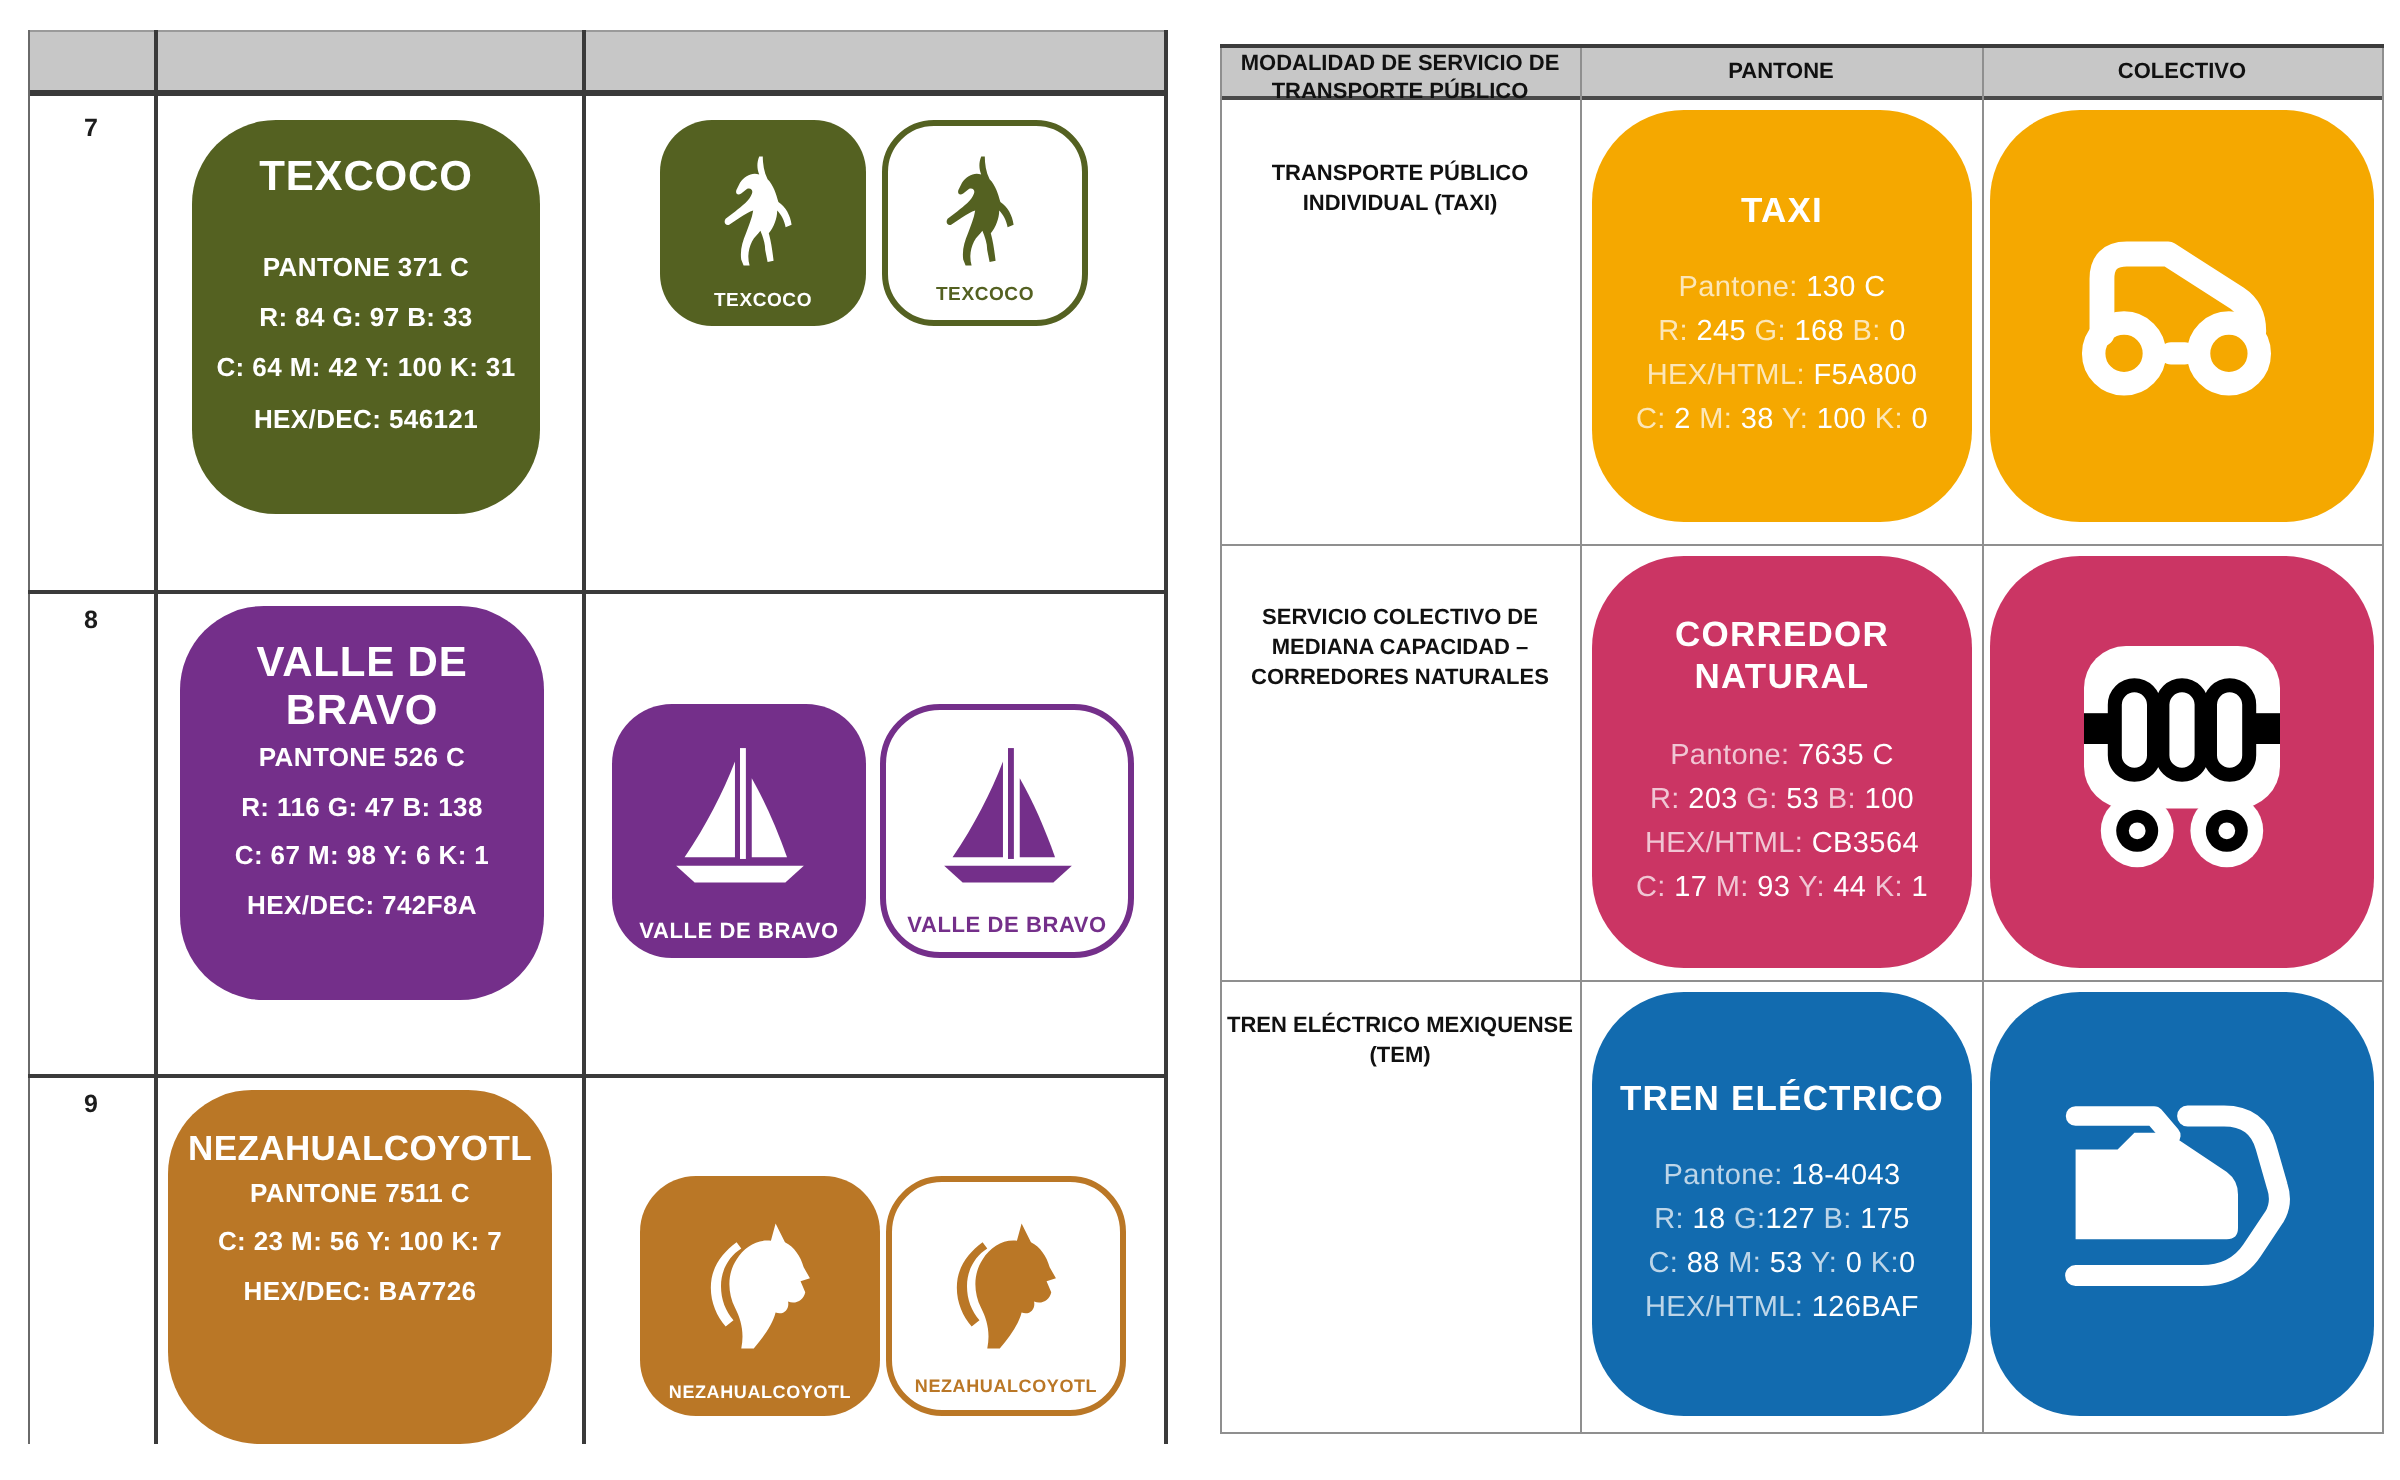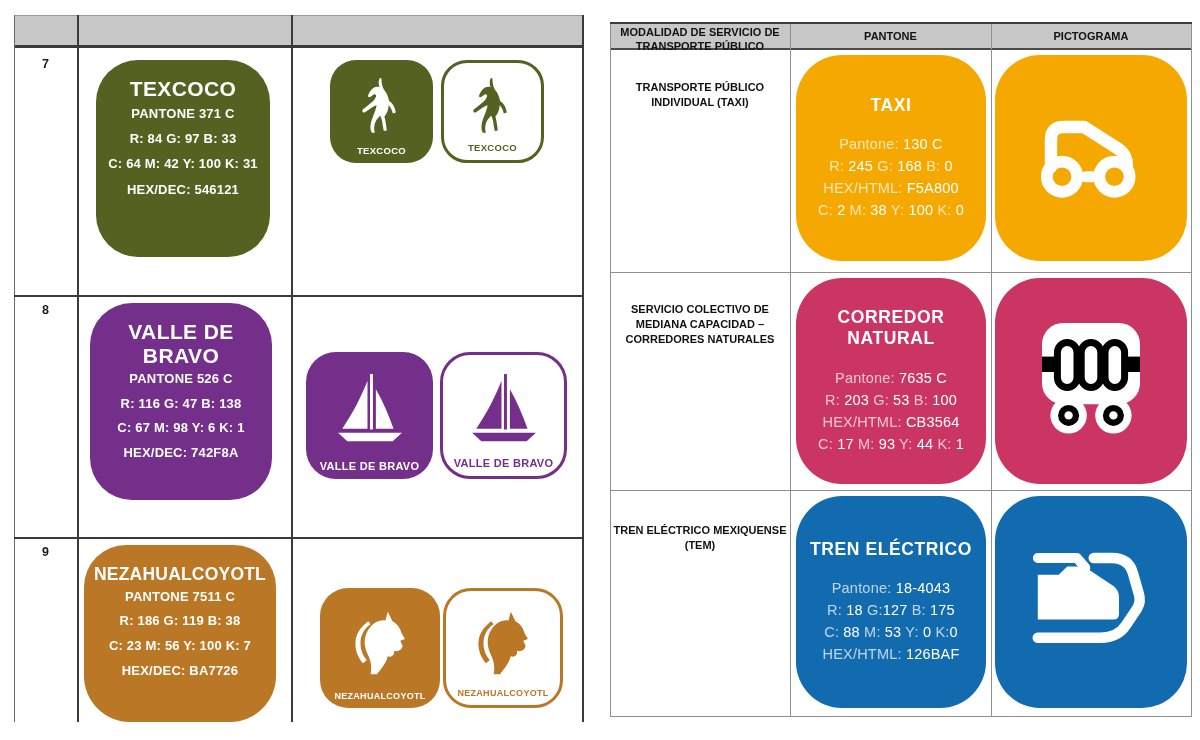--- a/index.html
+++ b/index.html
@@ -16,21 +16,21 @@
   .lt-v2{left:277px;}
   .lt-v3{left:568px;}
   .lt-hline{position:absolute;left:0;width:570px;height:2px;background:#3a3a3a;}
   .lt-h1{top:280px;}
   .lt-h2{top:522px;}
   .row-num{position:absolute;left:0;width:63px;text-align:center;font-size:12.5px;color:#1c1c1c;font-weight:600;}
 
   .card{position:absolute;border-radius:42px;background:var(--c);color:#fff;text-align:center;box-sizing:border-box;}
   .card .title{font-weight:700;font-size:21px;letter-spacing:.4px;line-height:1.12;margin-top:17px;}
   .card .title.small{font-size:17.5px;letter-spacing:.2px;margin-top:20px;}
-  .card .specs{font-weight:700;font-size:13px;line-height:1.95;letter-spacing:.2px;}
+  .card .specs{margin-top:20px;font-weight:700;font-size:13px;line-height:1.95;letter-spacing:.2px;}
   .card .specs.tight{margin-top:0;line-height:1.9;}
 
   .tile{position:absolute;box-sizing:border-box;display:flex;align-items:center;justify-content:center;}
   .tile-filled{background:var(--c);color:#fff;}
   .tile-outline{background:#fff;border:3px solid var(--c);color:var(--c);}
   .tile .tl{position:absolute;left:0;right:0;bottom:7px;text-align:center;font-weight:700;letter-spacing:.3px;}
   .tile svg{display:block;margin-bottom:10px;}
 
   
   .rtable{position:absolute;left:610px;top:22px;width:582px;height:695px;}
@@ -125,21 +125,20 @@
         </svg>
       </span>
       <div class="tl" style="font-size:11px">VALLE DE BRAVO</div>
     </div>
 
     <div class="row-num" style="top:530px">9</div>
     <div class="card" style="left: 70px; top: 530px; width: 192px; height: 177px; border-bottom-left-radius: 46px; border-bottom-right-radius: 46px; --c: #BA7726;">
       <div class="title small">NEZAHUALCOYOTL</div>
       <div class="specs tight">
         <div>PANTONE 7511 C</div>
-        <div>R: 186 G: 119 B: 38</div>
         <div>C: 23 M: 56 Y: 100 K: 7</div>
         <div>HEX/DEC: BA7726</div>
       </div>
     </div>
     <div class="tile tile-filled" style="left: 306px; top: 573px; width: 120px; height: 120px; border-radius: 28px; --c: #BA7726;">
       <span>
         <svg viewBox="0 0 100 100" width="78" height="78">
           <path fill="currentColor" d="M38,90 C40,80 38,72 34,64 C29,54 29,42 35,33 C40,25 48,20 57,21 L60,10 L66,22 C72,25 76,31 78,38 L82,45 L76,47 L79,54 C78,59 73,62 68,60 C69,65 65,69 60,67 C58,75 52,83 46,90 Z"></path>
           <path fill="currentColor" d="M38,26 C30,31 25,40 25,50 C25,59 28,66 33,72 L28,76 C21,68 17,57 19,45 C21,35 27,28 35,22 Z"></path>
         </svg>
@@ -163,21 +162,21 @@
     <div class="rt-vline rt-vL"></div>
     <div class="rt-vline rt-vA"></div>
     <div class="rt-vline rt-vB"></div>
     <div class="rt-vline rt-vR"></div>
     <div class="rt-hline rt-r1"></div>
     <div class="rt-hline rt-r2"></div>
     <div class="rt-hline rt-bottom"></div>
 
     <div class="rt-htext" style="left:2px;top:4px;width:176px;">MODALIDAD DE SERVICIO DE TRANSPORTE PÚBLICO</div>
     <div class="rt-htext" style="left:180px;top:8px;width:201px;">PANTONE</div>
-    <div class="rt-htext" style="left:381px;top:8px;width:200px;">PICTOGRAMA</div>
+    <div class="rt-htext" style="left:381px;top:8px;width:200px;">COLECTIVO</div>
 
     <div class="modality" style="left:3px;top:34px;width:174px;">TRANSPORTE PÚBLICO INDIVIDUAL (TAXI)</div>
     <div class="rcard" style="left: 186px; top: 33px; width: 190px; height: 206px; --c: #F5A800;">
       <div class="rtitle">TAXI</div>
       <div class="rspecs">
         <div class="spec-line"><span>Pantone: </span><span class="b">130 C</span></div>
         <div class="spec-line"><span>R: </span><span class="b">245</span><span> G: </span><span class="b">168</span><span> B: </span><span class="b">0</span></div>
         <div class="spec-line"><span>HEX/HTML: </span><span class="b">F5A800</span></div>
         <div class="spec-line"><span>C: </span><span class="b">2</span><span> M: </span><span class="b">38</span><span> Y: </span><span class="b">100</span><span> K: </span><span class="b">0</span></div>
       </div>
@@ -214,21 +213,21 @@
           <circle cx="34" cy="76" r="13" fill="#fff"></circle>
             <circle cx="34" cy="76" r="7.5" fill="currentColor"></circle>
             <circle cx="34" cy="76" r="3" fill="#fff"></circle>
           <circle cx="66" cy="76" r="13" fill="#fff"></circle>
             <circle cx="66" cy="76" r="7.5" fill="currentColor"></circle>
             <circle cx="66" cy="76" r="3" fill="#fff"></circle>
         </svg>
       </span>
     </div>
 
-    <div class="modality" style="left:3px;top:477px;width:174px;">TREN ELÉCTRICO MEXIQUENSE (TEM)</div>
+    <div class="modality" style="left:3px;top:460px;width:174px;">TREN ELÉCTRICO MEXIQUENSE (TEM)</div>
     <div class="rcard" style="left: 186px; top: 474px; width: 190px; height: 212px; --c: #126BAF;">
       <div class="rtitle">TREN ELÉCTRICO</div>
       <div class="rspecs">
         <div class="spec-line"><span>Pantone: </span><span class="b">18-4043</span></div>
         <div class="spec-line"><span>R: </span><span class="b">18</span><span> G:</span><span class="b">127</span><span> B: </span><span class="b">175</span></div>
         <div class="spec-line"><span>C: </span><span class="b">88</span><span> M: </span><span class="b">53</span><span> Y: </span><span class="b">0</span><span> K:</span><span class="b">0</span></div>
         <div class="spec-line"><span>HEX/HTML: </span><span class="b">126BAF</span></div>
       </div>
     </div>
     <div class="rtile" style="left: 385px; top: 474px; width: 192px; height: 212px; --c: #126BAF;">

